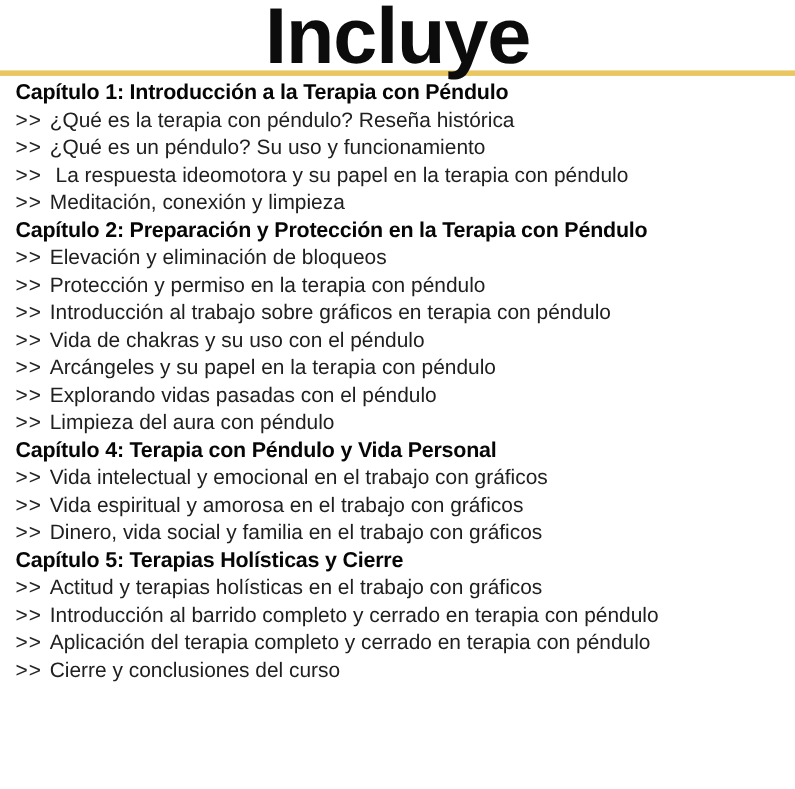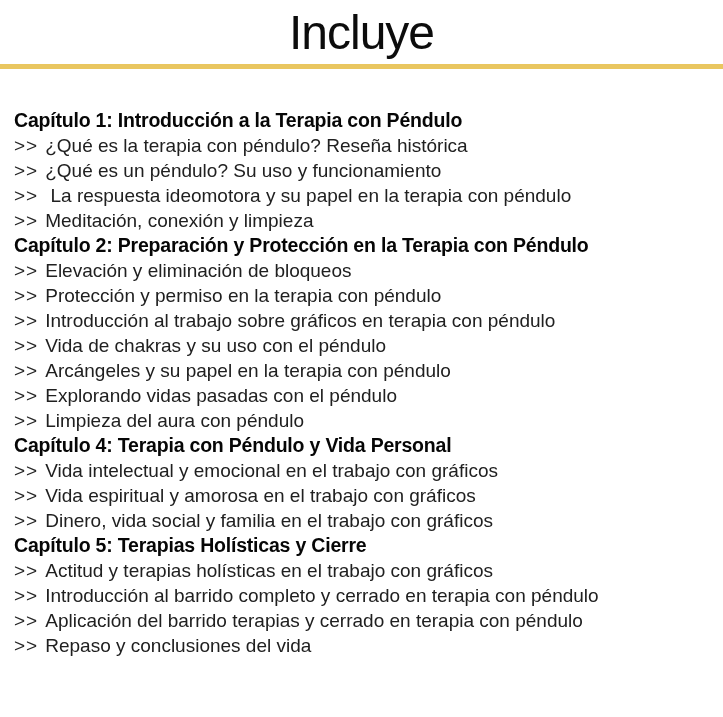--- a/index.html
+++ b/index.html
@@ -9,36 +9,35 @@
     font-family: "Liberation Sans", sans-serif;
   }
   .page {
     width: 723px;
     height: 717px;
     background: #ffffff;
     overflow: hidden;
   }
   .title {
     text-align: center;
-    font-size: 48px;
+    font-size: 72px;
     line-height: 60px;
     padding-top: 3px;
-    font-weight: 400;
+    font-weight: 700;
     letter-spacing: -1px;
     color: #0c0c0c;
   }
   .divider {
     height: 5px;
     margin-top: 1px;
     background: linear-gradient(to bottom, #f2d98b, #e7c45e 45%, #ecremove 0, #ecc968);
     background-color: #e9c660;
   }
   .content {
     padding: 3px 14px 0 14px;
-    margin-top: 36px;
   }
   .chapter-heading {
     font-size: 19.5px;
     font-weight: 800;
     line-height: 25px;
     color: #060606;
     letter-spacing: -0.2px;
     white-space: pre;
   }
   .item {
@@ -85,17 +84,17 @@
       <div class="chapter">
         <div class="chapter-heading">Capítulo 4: Terapia con Péndulo y Vida Personal</div>
         <div class="item"><span class="chev">&gt;&gt;</span><span class="item-text">Vida intelectual y emocional en el trabajo con gráficos</span></div>
         <div class="item"><span class="chev">&gt;&gt;</span><span class="item-text">Vida espiritual y amorosa en el trabajo con gráficos</span></div>
         <div class="item"><span class="chev">&gt;&gt;</span><span class="item-text">Dinero, vida social y familia en el trabajo con gráficos</span></div>
       </div>
       <div class="chapter">
         <div class="chapter-heading">Capítulo 5: Terapias Holísticas y Cierre</div>
         <div class="item"><span class="chev">&gt;&gt;</span><span class="item-text">Actitud y terapias holísticas en el trabajo con gráficos</span></div>
         <div class="item"><span class="chev">&gt;&gt;</span><span class="item-text">Introducción al barrido completo y cerrado en terapia con péndulo</span></div>
-        <div class="item"><span class="chev">&gt;&gt;</span><span class="item-text">Aplicación del barrido terapias y cerrado en terapia con péndulo</span></div>
-        <div class="item"><span class="chev">&gt;&gt;</span><span class="item-text">Repaso y conclusiones del vida</span></div>
+        <div class="item"><span class="chev">&gt;&gt;</span><span class="item-text">Aplicación del terapia completo y cerrado en terapia con péndulo</span></div>
+        <div class="item"><span class="chev">&gt;&gt;</span><span class="item-text">Cierre y conclusiones del curso</span></div>
       </div>
     </div>
 </div>
 
 </body></html>

